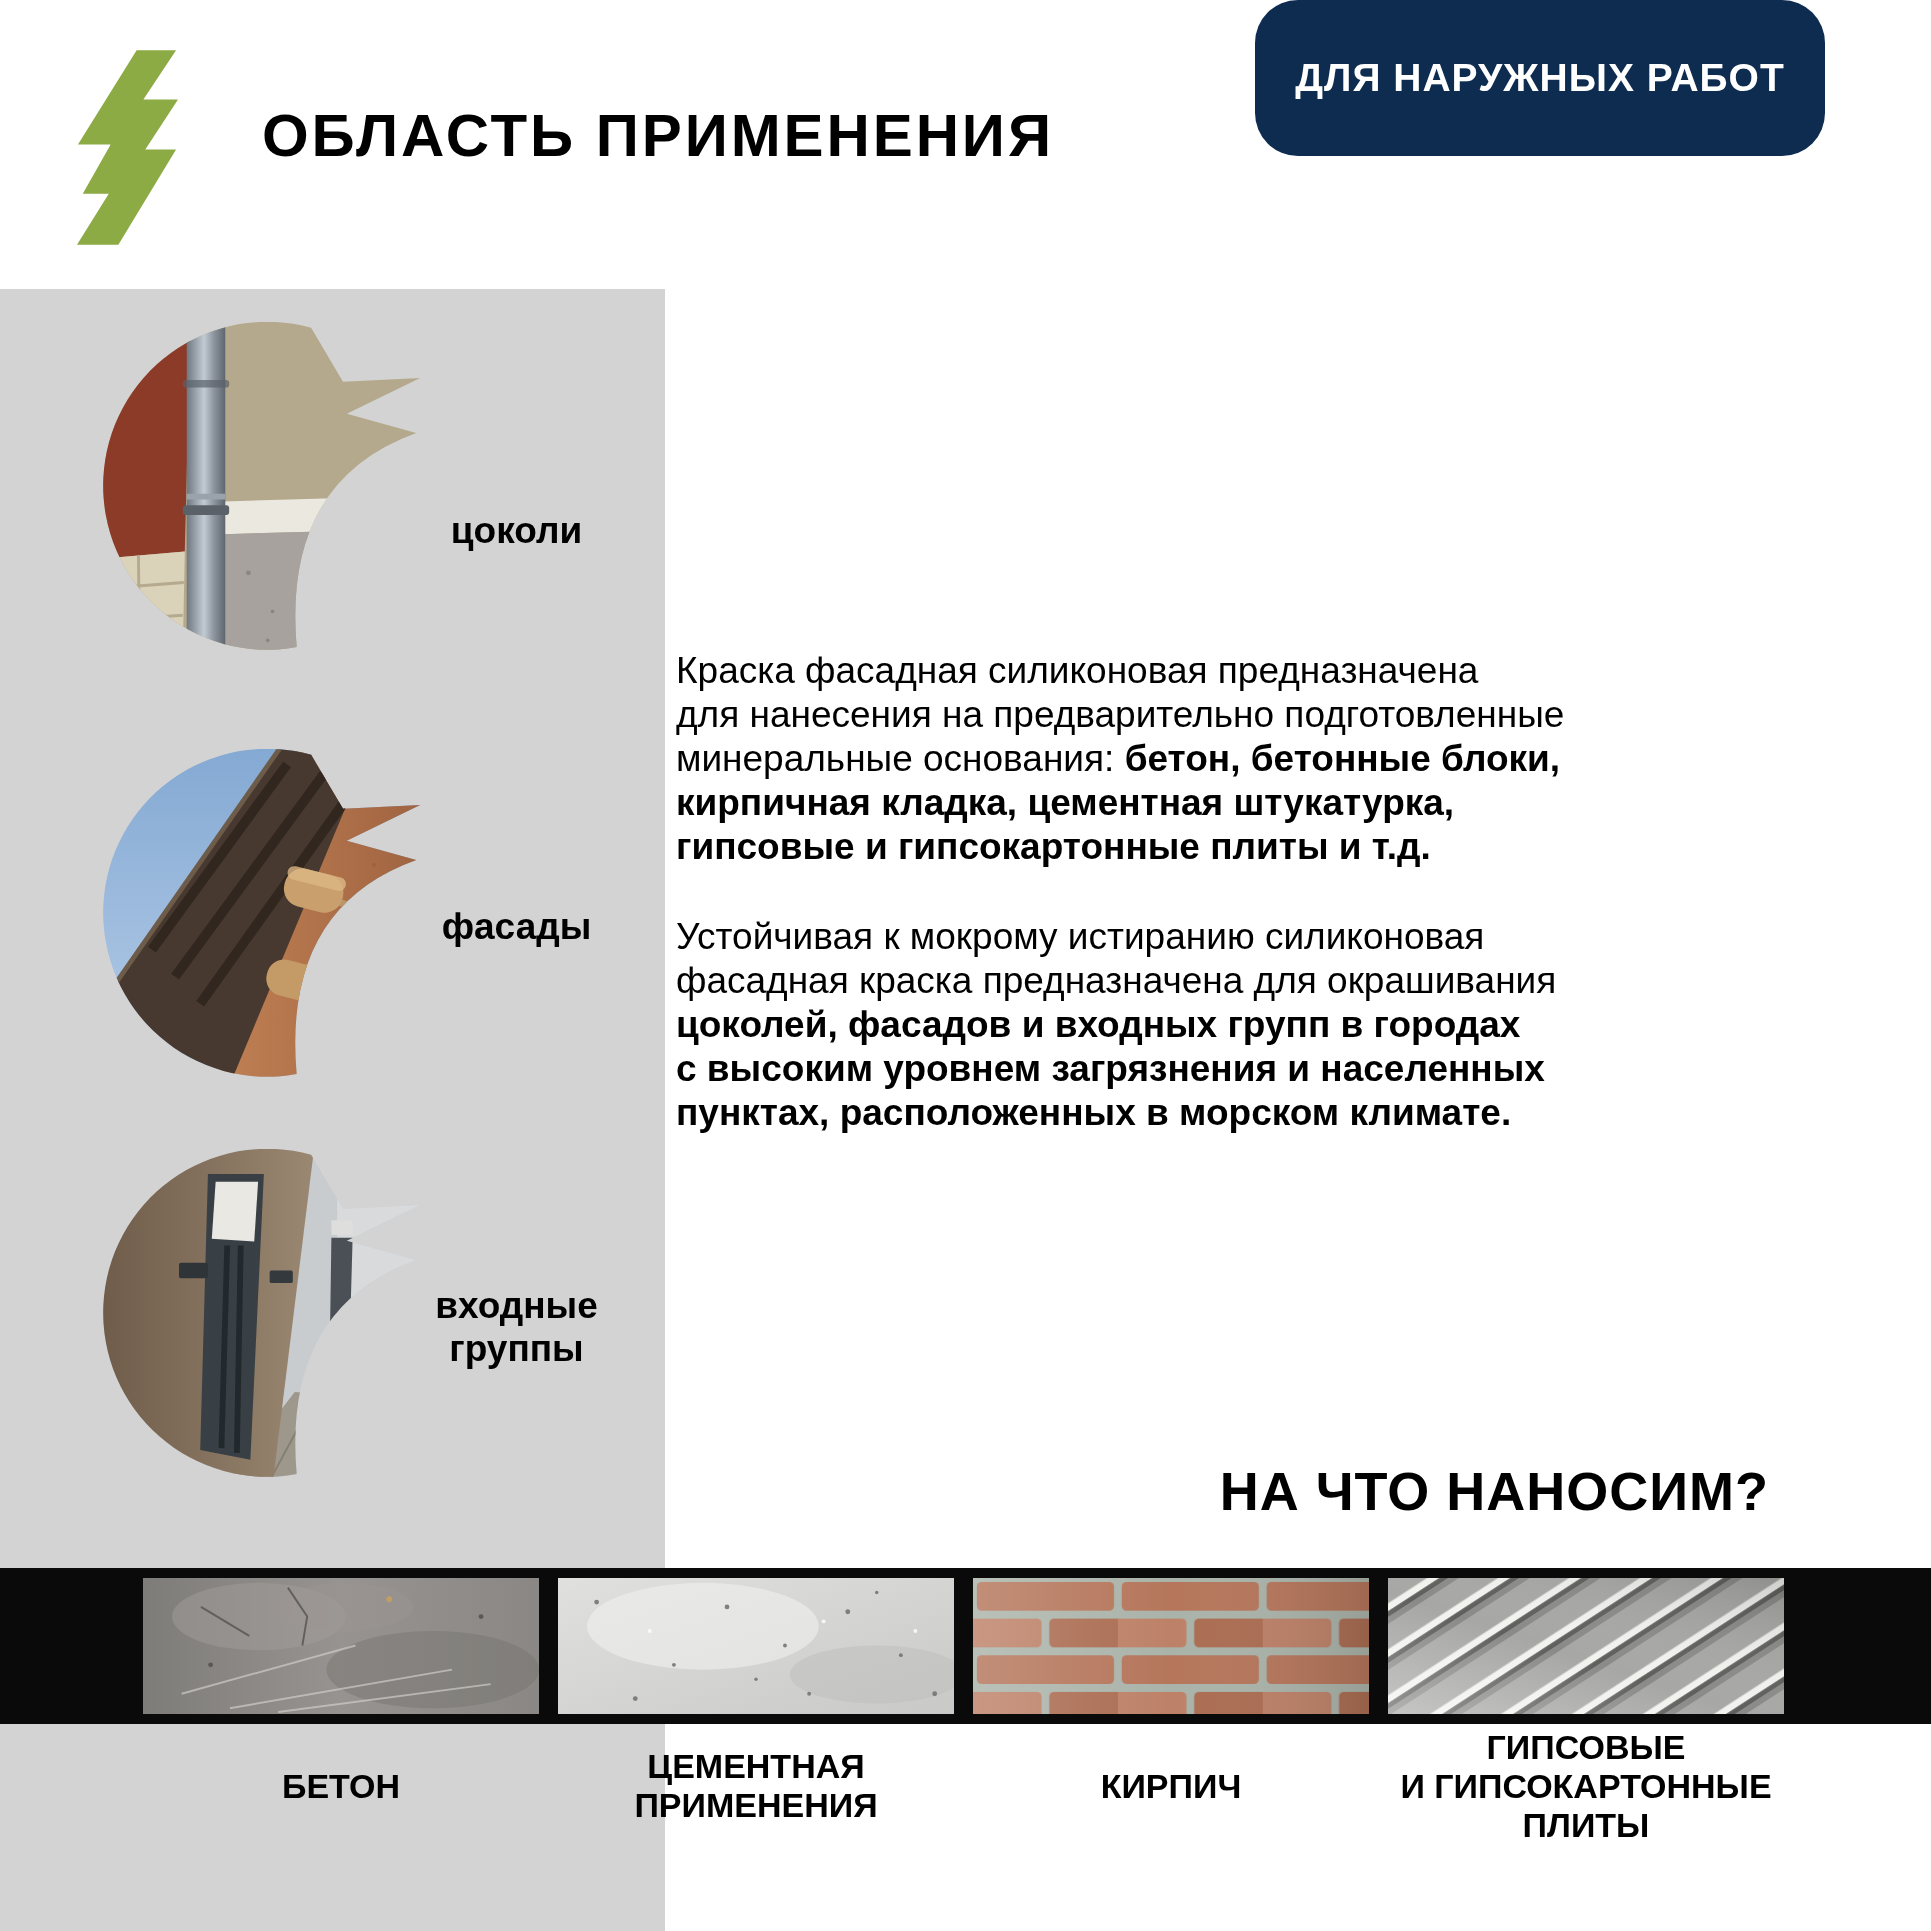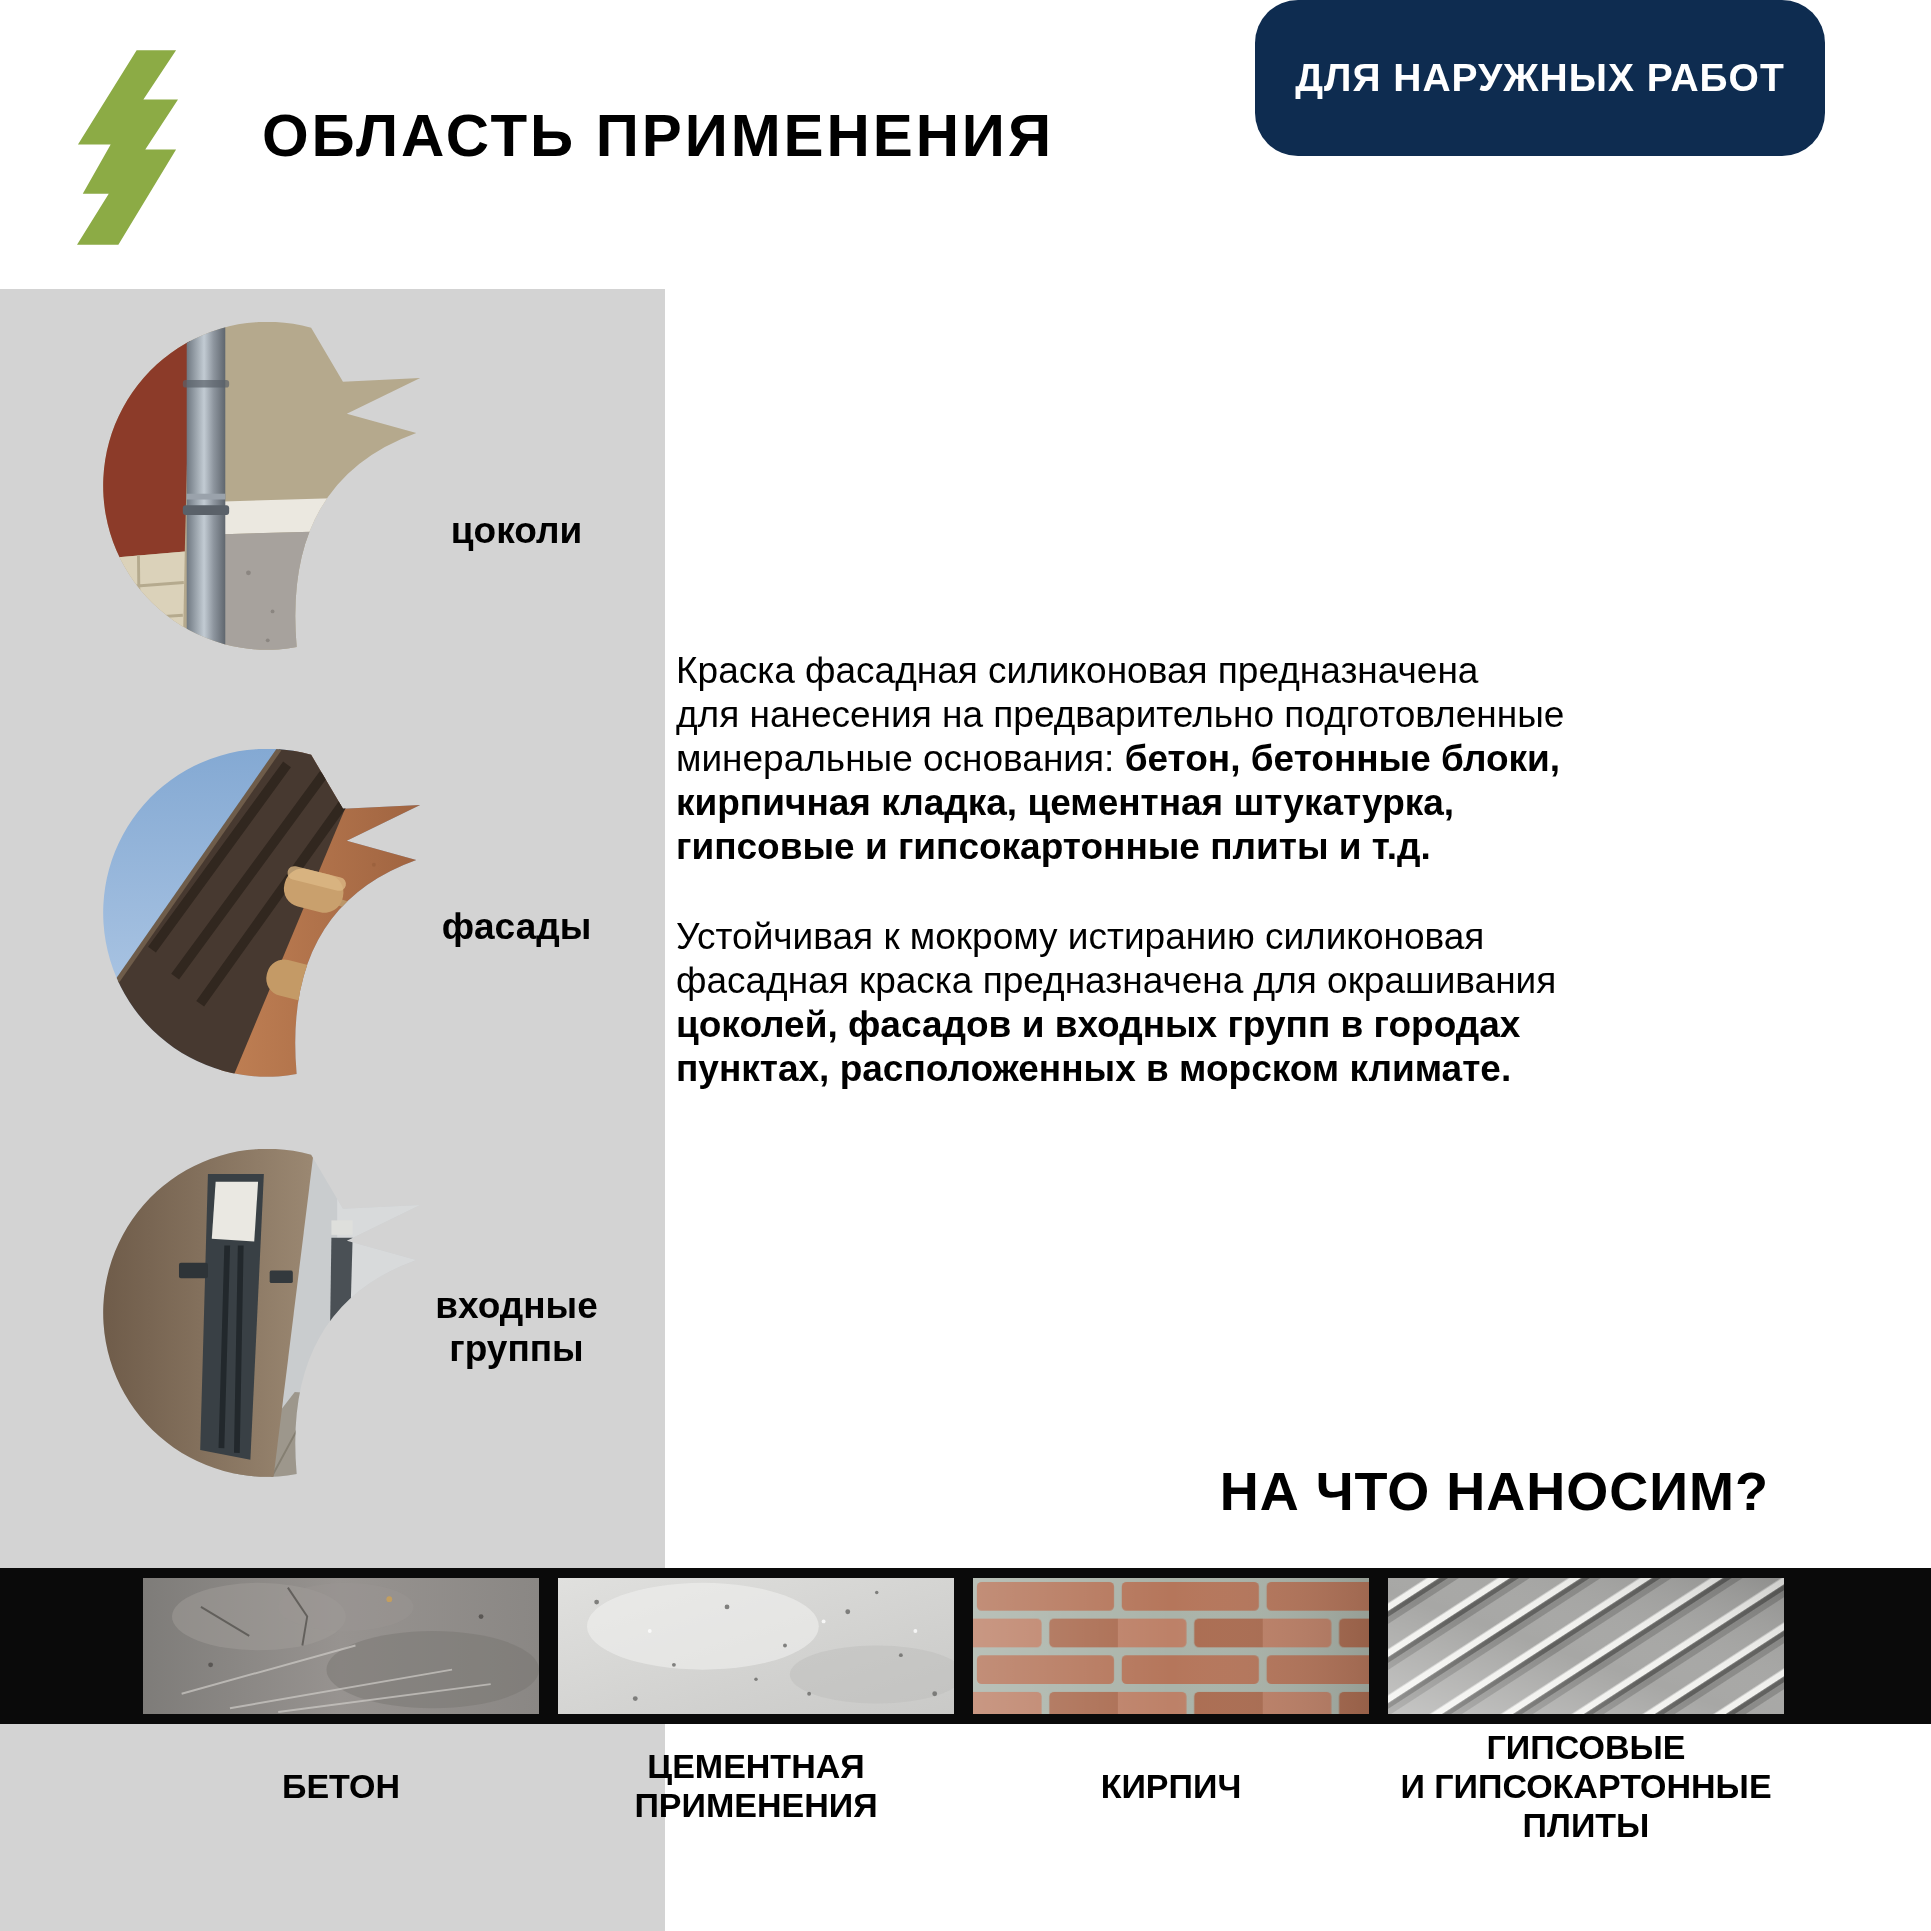--- a/index.html
+++ b/index.html
@@ -179,20 +179,21 @@
     <span class="line"><span>для нанесения на предварительно подготовленные</span></span>
     <span class="line"><span>минеральные основания: </span><span class="bold">бетон, бетонные блоки,</span></span>
     <span class="line bold"><span>кирпичная кладка, цементная штукатурка,</span></span>
     <span class="line bold"><span>гипсовые и гипсокартонные плиты и т.д.</span></span>
   </div>
 
   <div class="body-text" id="paragraph-2">
     <span class="line"><span>Устойчивая к мокрому истиранию силиконовая</span></span>
     <span class="line"><span>фасадная краска предназначена для окрашивания</span></span>
     <span class="line bold"><span>цоколей, фасадов и входных групп в городах</span></span>
+    <span class="line bold"><span>с высоким уровнем загрязнения и населенных</span></span>
     <span class="line bold"><span>пунктах, расположенных в морском климате.</span></span>
   </div>
 
   <div class="surfaces-title">НА ЧТО НАНОСИМ?</div>
 
   <div class="strip"></div>
 
   <div class="texture" id="texture-1">
     <svg viewBox="0 0 410 141" xmlns="http://www.w3.org/2000/svg" preserveAspectRatio="none">
       <defs>

